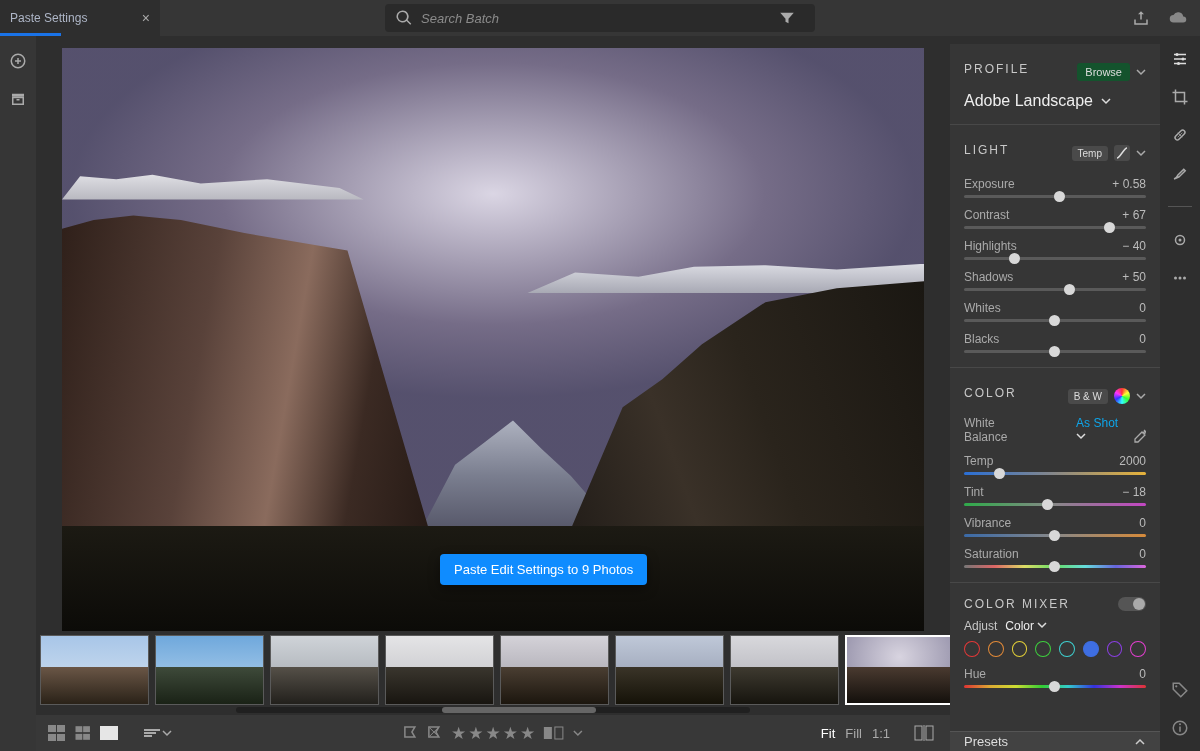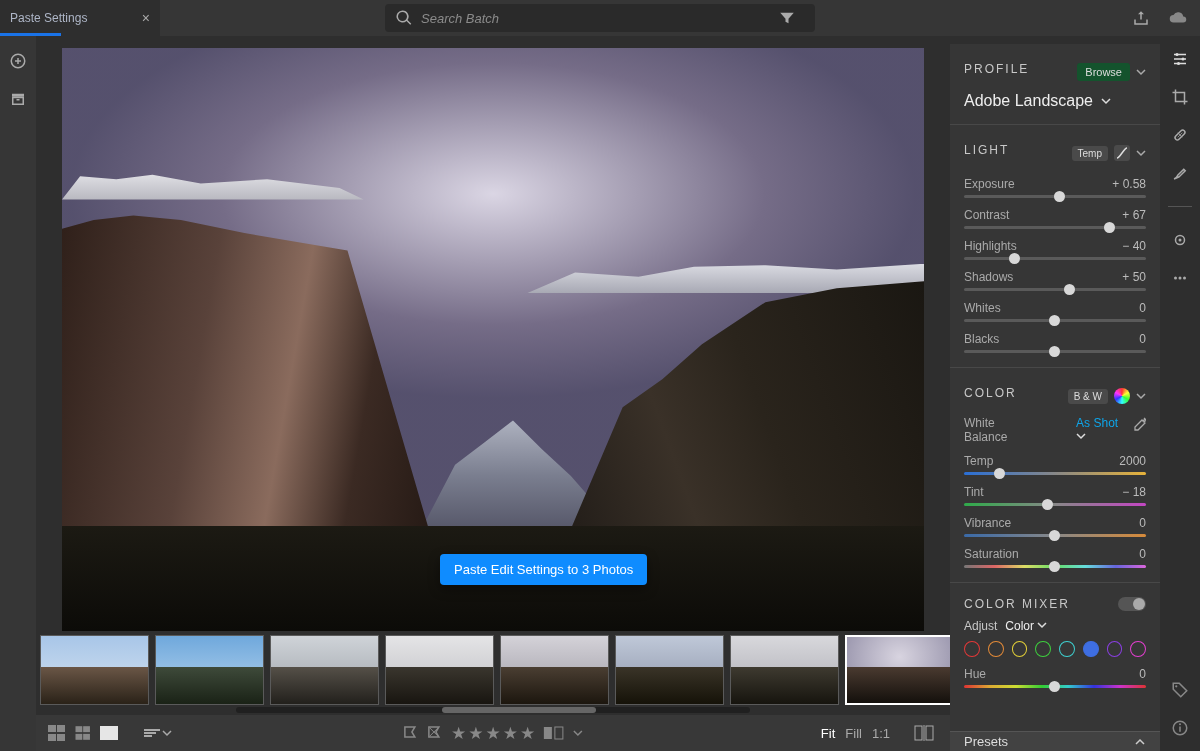--- a/index.html
+++ b/index.html
@@ -79,21 +79,21 @@
   .strack.tint{background:linear-gradient(90deg,#2faa4a,#888,#c346c3);}
   .strack.vib{background:linear-gradient(90deg,#3a6aa8,#888,#d68a3a);}
   .strack.sat{background:linear-gradient(90deg,#777,#d66,#dd6,#6d6,#6dd,#66d,#d6d);}
   .strack.hue{background:linear-gradient(90deg,#d33,#da3,#cd3,#3c3,#3cc,#33d,#c3c,#d33);}
 
   .head-right{display:flex;gap:6px;align-items:center;}
   .tinybtn{background:#4a4a4a;border-radius:3px;padding:2px 6px;font-size:10px;color:#ddd;}
   .curveico{width:16px;height:16px;background:#4a4a4a;border-radius:3px;display:flex;align-items:center;justify-content:center;}
   .colwheel{width:16px;height:16px;border-radius:50%;background:conic-gradient(#f33,#ff3,#3f3,#3ff,#33f,#f3f,#f33);}
 
-  .wbrow{display:flex;align-items:flex-start;gap:8px;font-size:12px;color:#aaa;margin:6px 0 10px 0;}
+  .wbrow{display:flex;align-items:flex-end;gap:8px;font-size:12px;color:#aaa;margin:6px 0 10px 0;}
   .wbrow .sel{color:#0ea5e9;margin-left:37px;}
   .eyedrop{margin-left:auto;}
 
   .mixer-head{display:flex;justify-content:space-between;align-items:center;margin-bottom:8px;}
   .togglepill{width:28px;height:14px;background:#555;border-radius:7px;position:relative;}
   .togglepill::after{content:"";position:absolute;right:1px;top:1px;width:12px;height:12px;background:#aaa;border-radius:50%;}
   .adjustrow{display:flex;align-items:center;gap:8px;font-size:12px;margin:6px 0;}
   .swatches{display:flex;gap:8px;margin:8px 0;}
   .swatch{width:16px;height:16px;border-radius:50%;border:1.5px solid currentColor;background:transparent;}
   .swatch.sel{background:currentColor;}
@@ -148,21 +148,21 @@
   <div class="main-image">
     <div class="sky"></div>
     <div class="midpk"></div>
     <div class="capL"></div>
       <div class="ridgeL"></div>
     <div class="capR"></div>
       <div class="ridgeR"></div>
     <div class="trees"></div>
   </div>
 
-  <div class="tooltip">Paste Edit Settings to 3 Photos</div>
+  <div class="tooltip">Paste Edit Settings to 9 Photos</div>
 
   <div class="filmstrip">
     <div class="thumbs" id="thumbs">
         <div class="thumb ">
      <div class="tsky" style="background:linear-gradient(#a8c6e8,#d8e4f0)"></div>
      <div class="tmtn" style="background:linear-gradient(#6a5646,#2a2218)"></div>
    </div>
         <div class="thumb ">
      <div class="tsky" style="background:linear-gradient(#6fa8dc,#bcd8ef)"></div>
      <div class="tmtn" style="background:linear-gradient(#3e4a3a,#1a2216)"></div>

